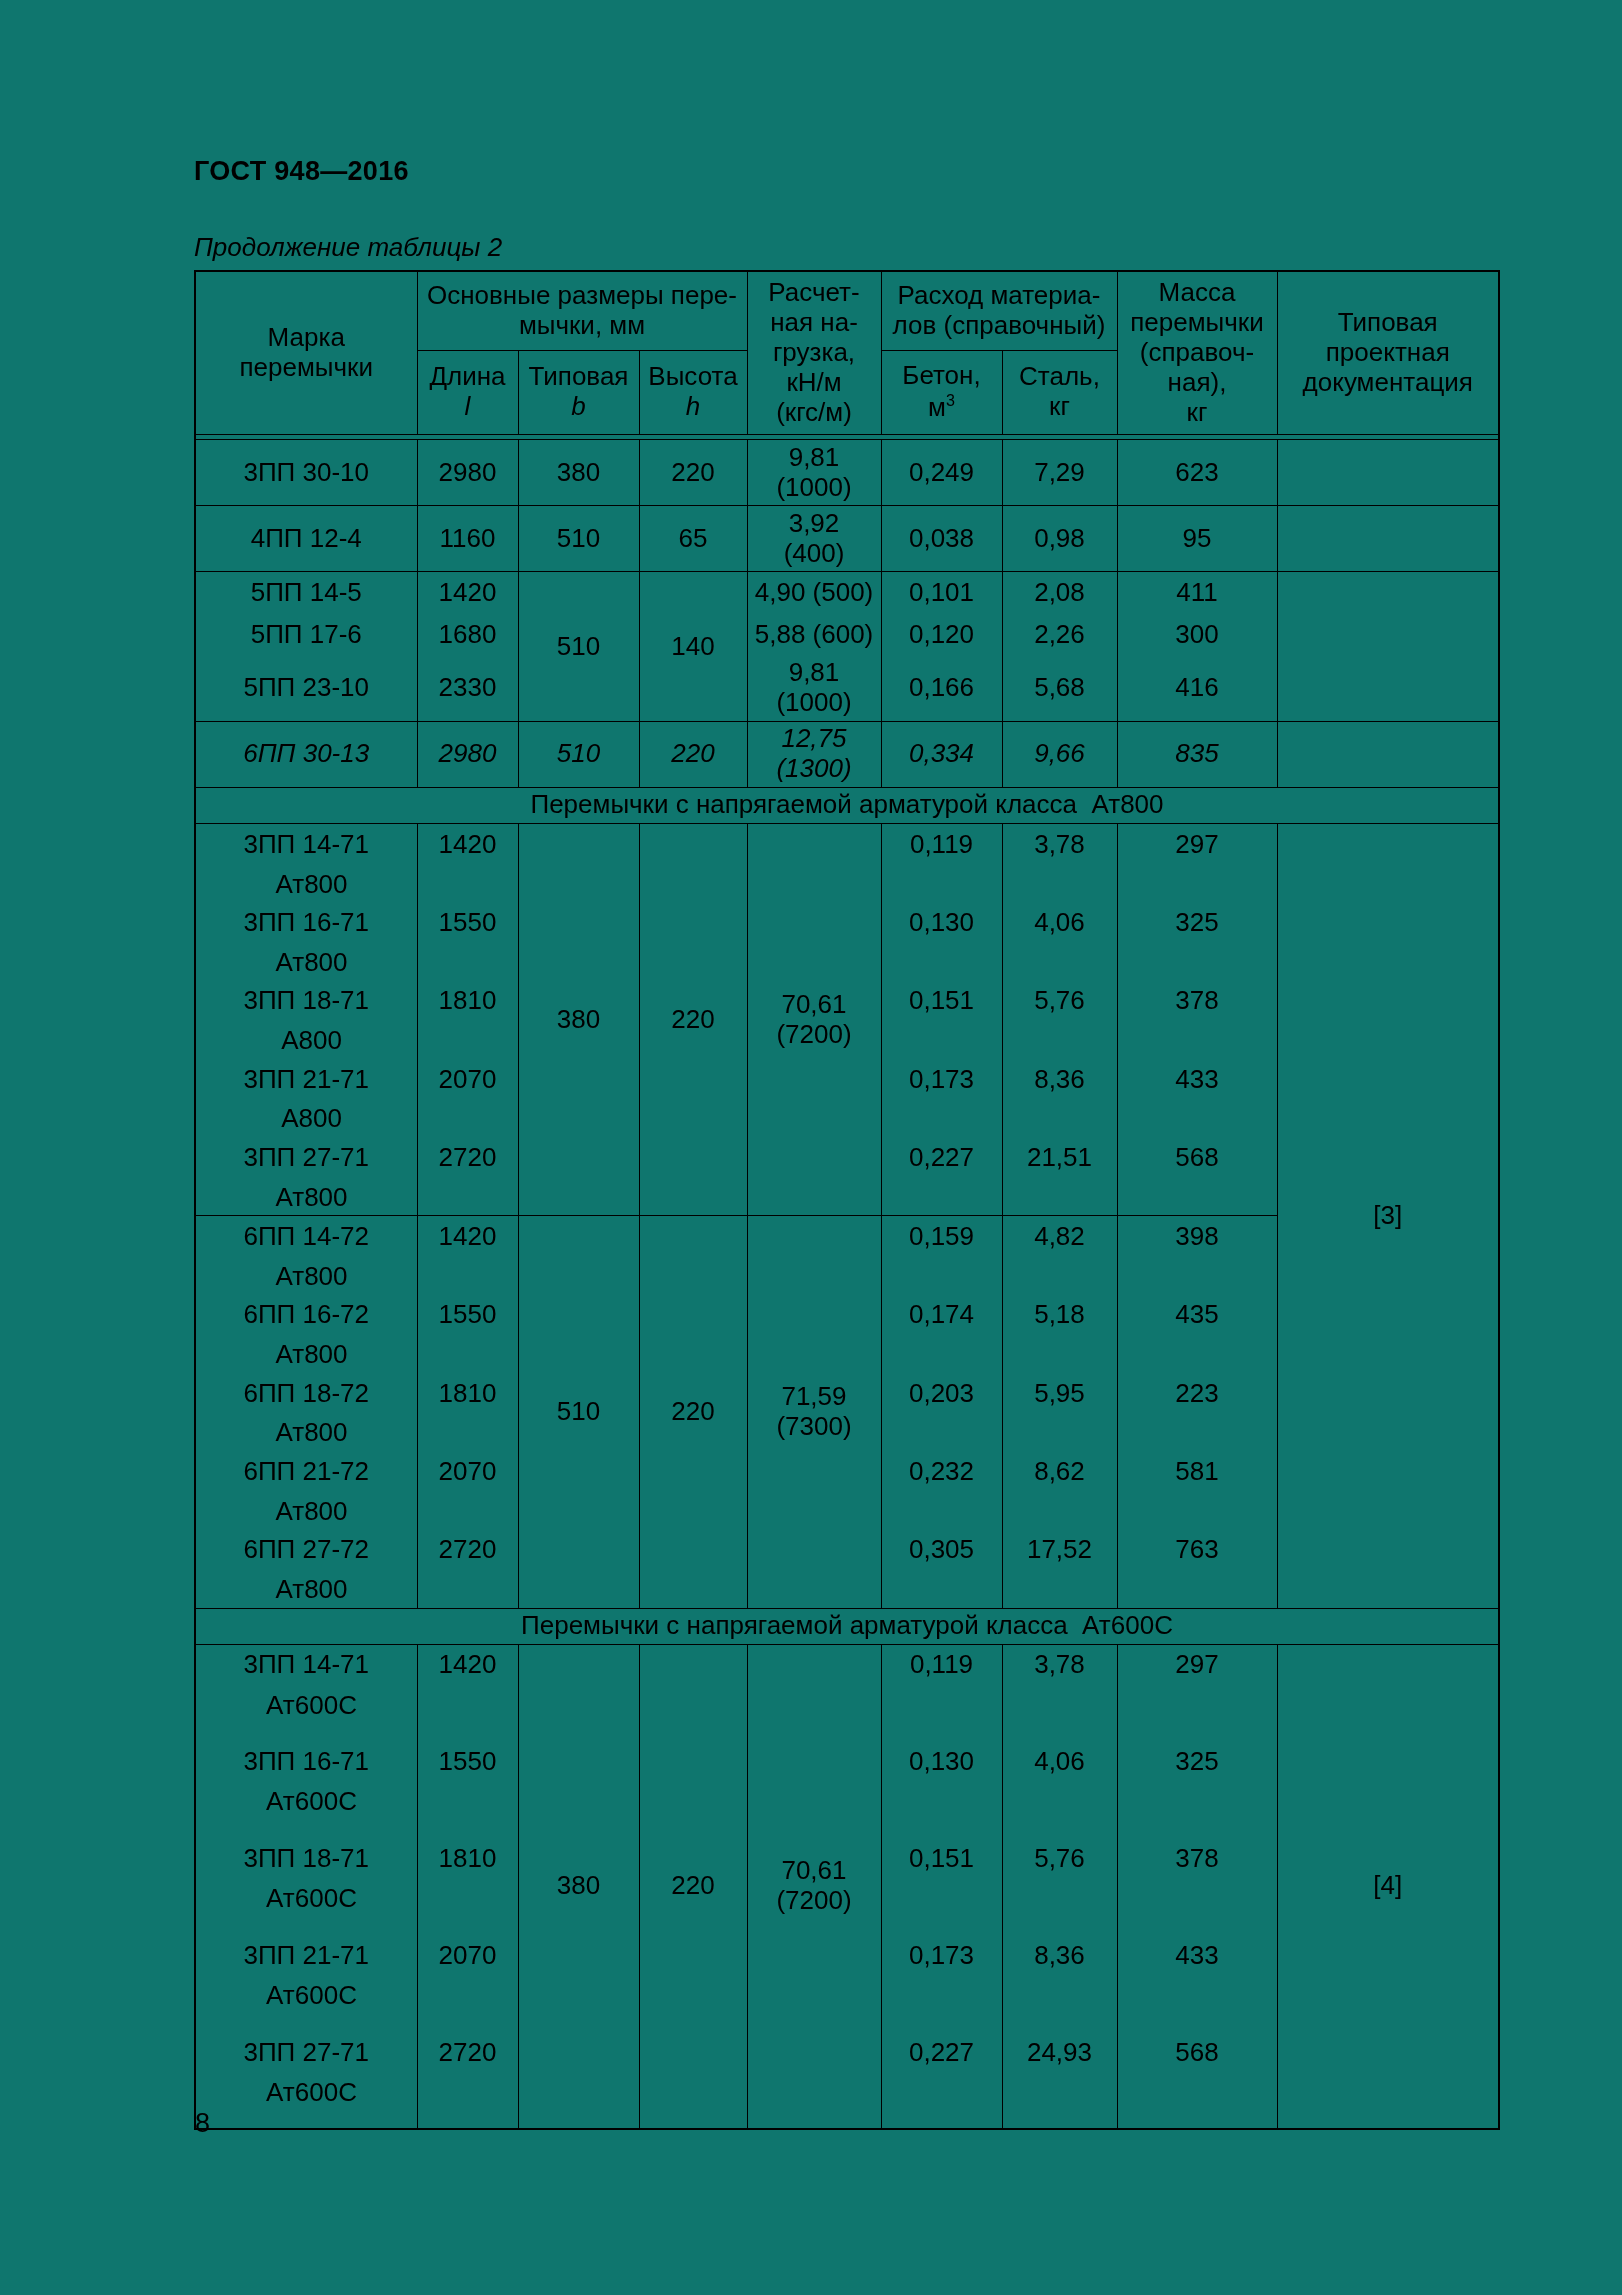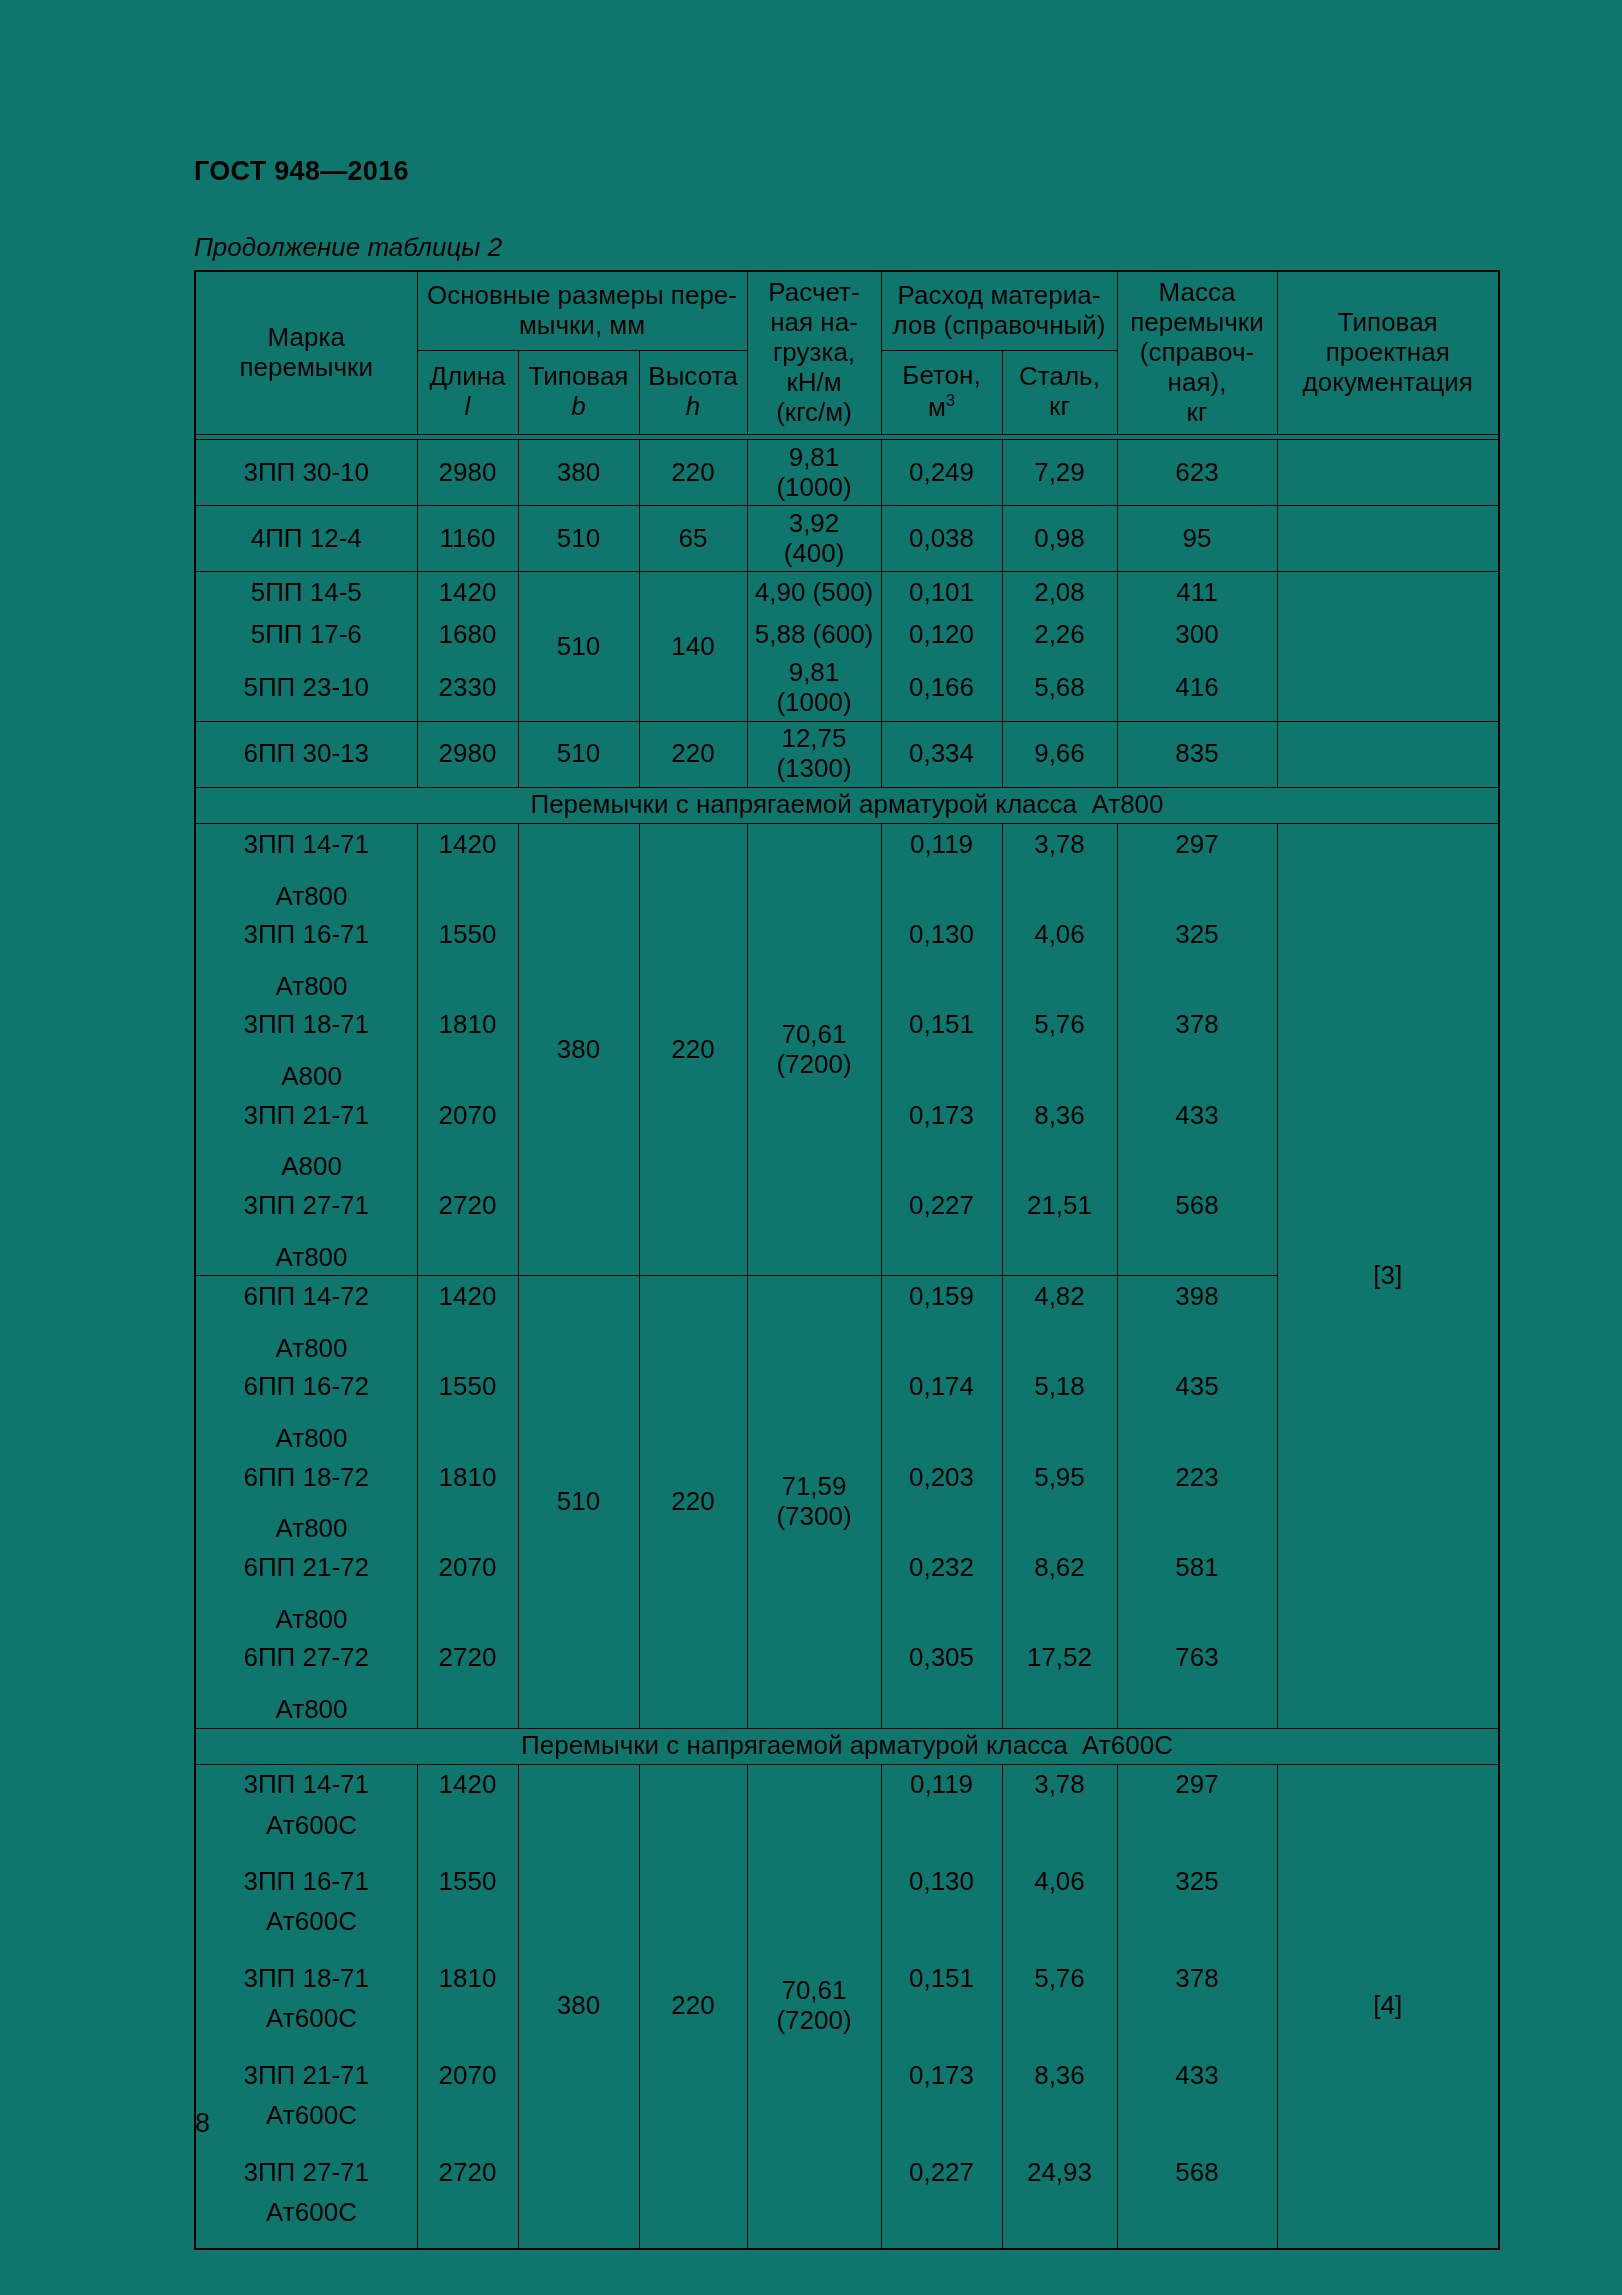--- a/index.html
+++ b/index.html
@@ -26,32 +26,32 @@
   thead th { border-bottom: 1.3px solid #000; }
   thead tr.h1 { height: 79px; }
   thead tr.h2 { height: 84px; }
 
   tr.dbl td { border-top: 1.3px solid #000; border-bottom: 1.3px solid #000; height: 5.9px; padding: 0; }
   tr.sep td { border-top: 1.3px solid #000; }
   tr.section td { border-top: 1.3px solid #000; border-bottom: 1.3px solid #000; height: 35px; white-space: pre-wrap; }
 
   tr.r92  { height: 60px; }
   tr.r64  { height: 42px; }
-  tr.r98  { height: 64px; }
+  tr.r98  { height: 64px; font-style: italic; }
   tr.blk  { height: 73px; }
   tr.blkc { height: 97px; }
 
   .pre { white-space: pre-line; }
   .sym { font-style: italic; }
   sup  { font-size: 0.62em; }
 
   td.mark { text-align: left; padding-left: 22px; }
   tr.blk td { vertical-align: top; padding-top: 5.9px; }
   tr.blk td.mid { vertical-align: middle; padding-top: 2.6px; }
-  .cls { padding-left: 10.5px; margin-top: 22px; }
+  .cls { padding-left: 10.5px; margin-top: 10px; }
   tr.blkc .cls { margin-top: 10.5px; }
   td.load { padding-left: 1.3px; padding-right: 1.3px; }
 
   col.c-mark { width: 222px; } col.c-len { width: 101px; } col.c-w { width: 121px; }
   col.c-h { width: 108px; } col.c-load { width: 134px; } col.c-con { width: 121px; }
   col.c-steel { width: 115px; } col.c-mass { width: 160px; } col.c-docs { width: 222px; }
 </style>
 </head>
 <body>
 

